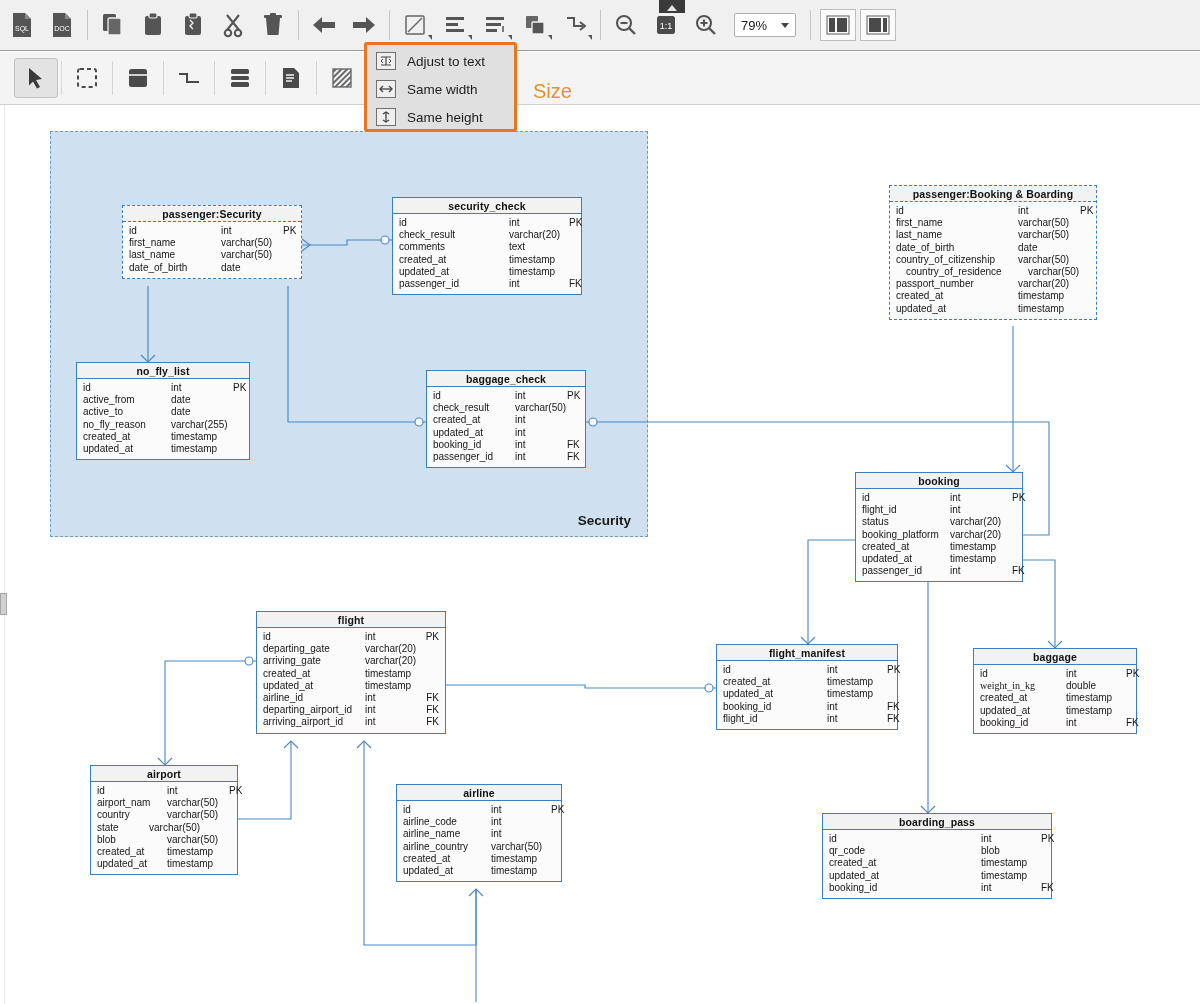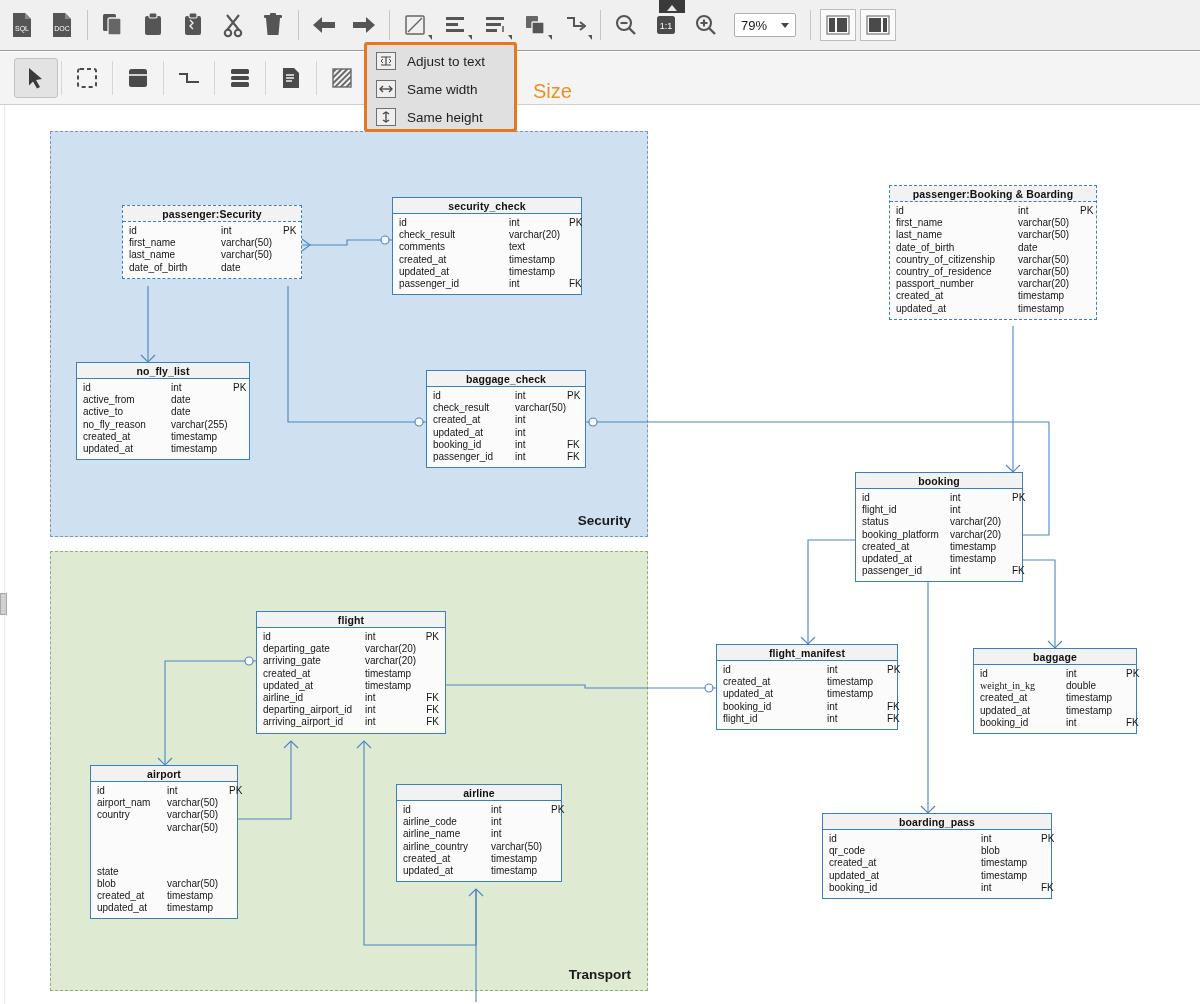--- a/index.html
+++ b/index.html
@@ -493,23 +493,20 @@
       <polyline points="364,636 364,840 476,840 476,784"></polyline>
       <path d="M357,643 l7,-7 7,7"></path>
       <path d="M469,791 l7,-7 7,7"></path>
 
       <polyline points="476,784 476,897"></polyline>
     </svg>
 
     <div class="group" style="left:50px; top:26px; width:598px; height:406px; background:#cfe0f0; border-color:#6e9bc5;">
       <span class="group-label">Security</span>
     </div>
-    <div class="group" style="left:50px; top:446px; width:598px; height:440px; background:#dfead3; border-color:#8fb06e;">
-      <span class="group-label">Transport</span>
-    </div>
 
     <div id="entity-layer">
         <div class="ent dashed" style="left: 122px; top: 100px; width: 180px;">
           <div class="ent-title">passenger:Security</div>
           <div class="ent-body">
             <div class="ent-row">
               <span class="col-name" style="width: 92px;">id</span>
               <span class="col-type" style="width: 62px;">int</span>
               <span class="col-key">PK</span>
             </div>
@@ -657,21 +654,21 @@
               <span class="col-name" style="width: 122px;">date_of_birth</span>
               <span class="col-type" style="width: 62px;">date</span>
               <span class="col-key"></span>
             </div>
             <div class="ent-row">
               <span class="col-name" style="width: 122px;">country_of_citizenship</span>
               <span class="col-type" style="width: 62px;">varchar(50)</span>
               <span class="col-key"></span>
             </div>
             <div class="ent-row">
-              <span class="col-name" style="width: 122px;">country_of_residence</span>
+              <span class="col-name" style="width: 122px; margin-left: 10px;">country_of_residence</span>
               <span class="col-type" style="width: 62px;">varchar(50)</span>
               <span class="col-key"></span>
             </div>
             <div class="ent-row">
               <span class="col-name" style="width: 122px;">passport_number</span>
               <span class="col-type" style="width: 62px;">varchar(20)</span>
               <span class="col-key"></span>
             </div>
             <div class="ent-row">
               <span class="col-name" style="width: 122px;">created_at</span>
@@ -872,21 +869,21 @@
               <span class="col-name" style="width: 70px;">airport_nam</span>
               <span class="col-type" style="width: 62px;">varchar(50)</span>
               <span class="col-key"></span>
             </div>
             <div class="ent-row">
               <span class="col-name" style="width: 70px;">country</span>
               <span class="col-type" style="width: 62px;">varchar(50)</span>
               <span class="col-key"></span>
             </div>
             <div class="ent-row">
-              <span class="col-name" style="width: 70px; margin-top: 44px;">state</span>
+              <span class="col-name" style="width: 52px;">state</span>
               <span class="col-type" style="width: 62px;">varchar(50)</span>
               <span class="col-key"></span>
             </div>
             <div class="ent-row">
               <span class="col-name" style="width: 70px;">blob</span>
               <span class="col-type" style="width: 62px;">varchar(50)</span>
               <span class="col-key"></span>
             </div>
             <div class="ent-row">
               <span class="col-name" style="width: 70px;">created_at</span>

